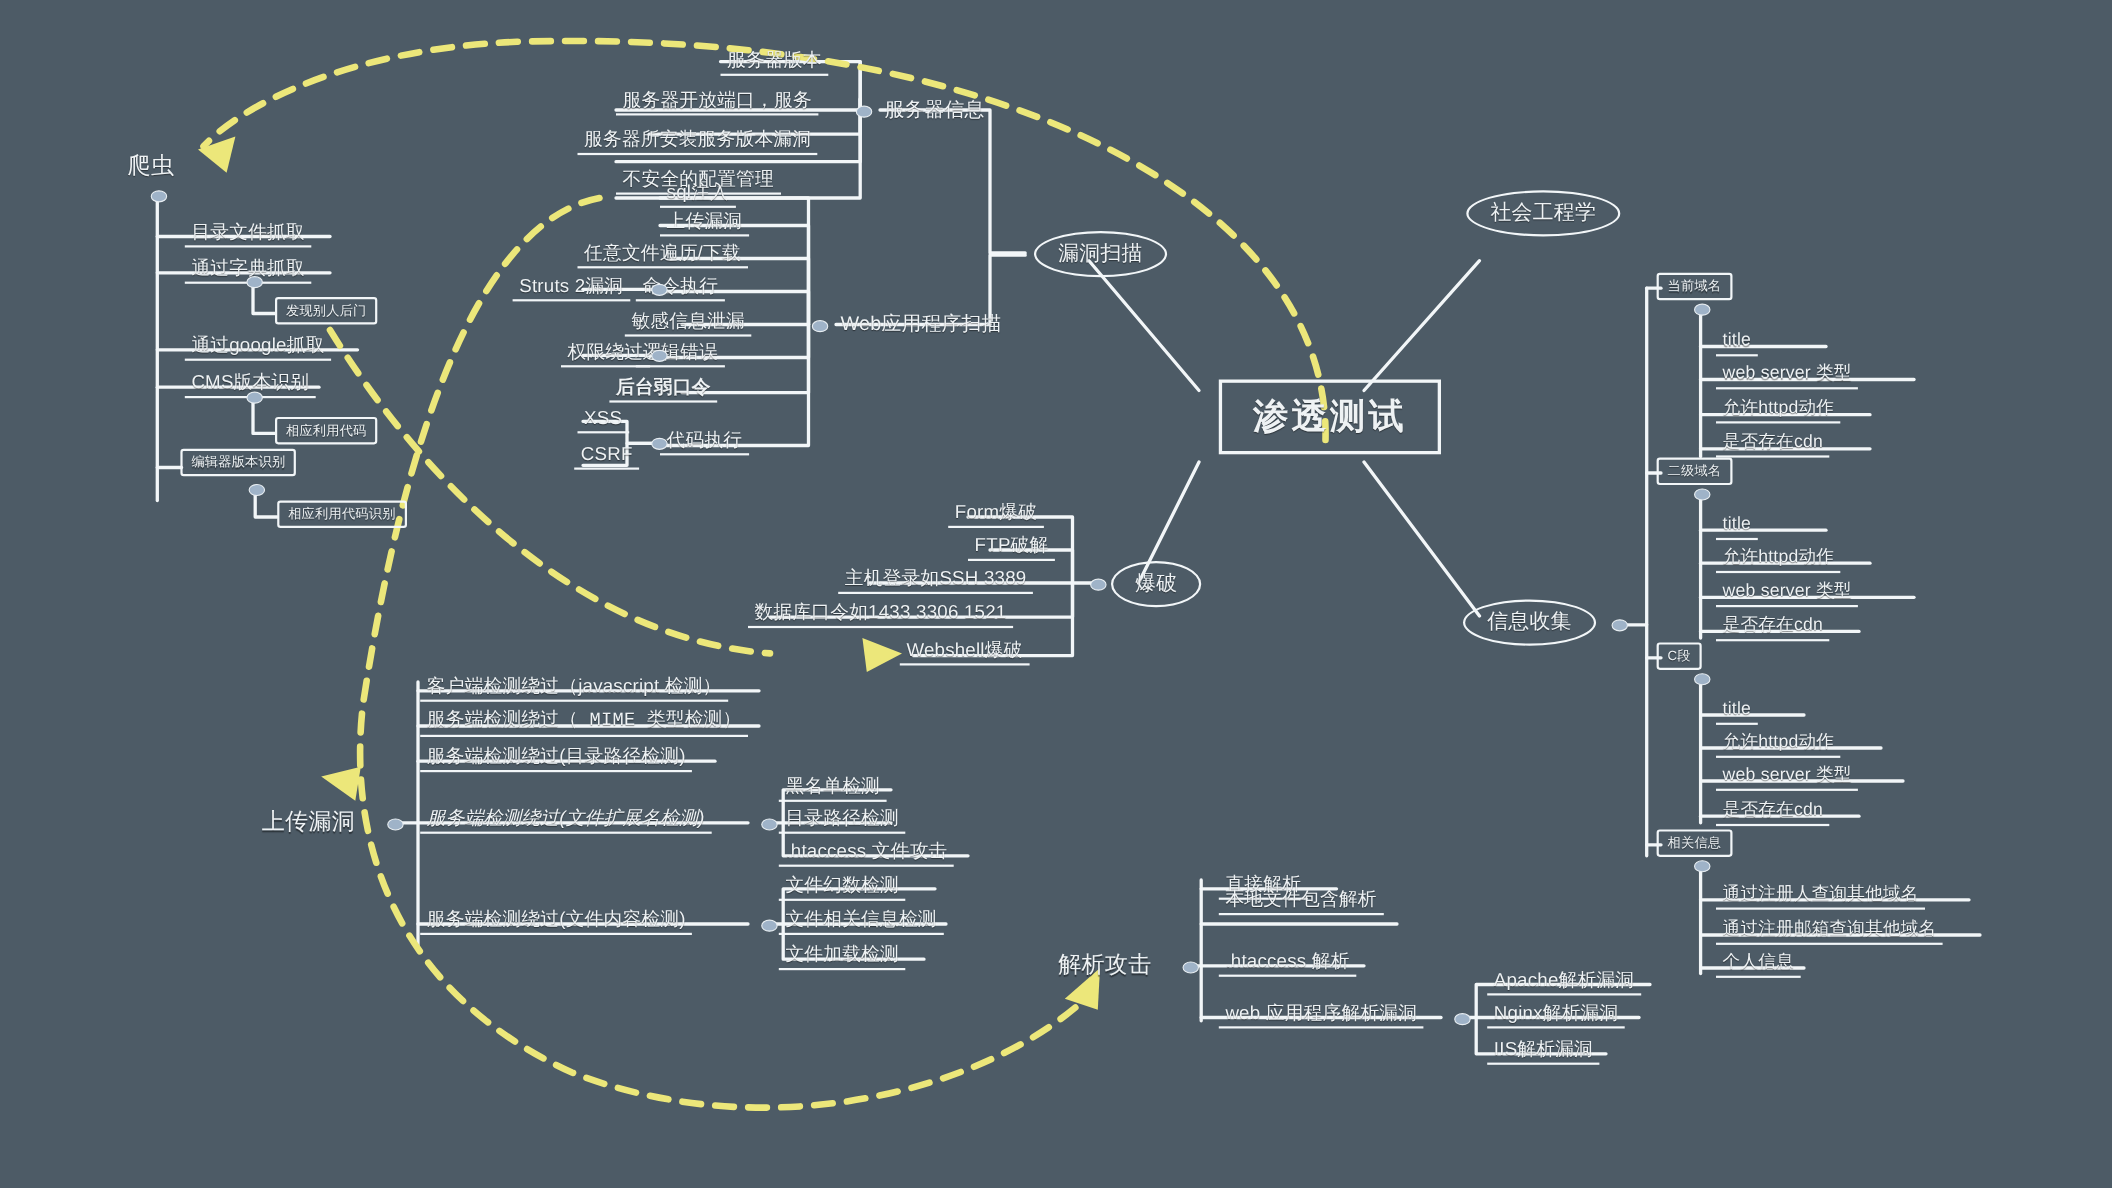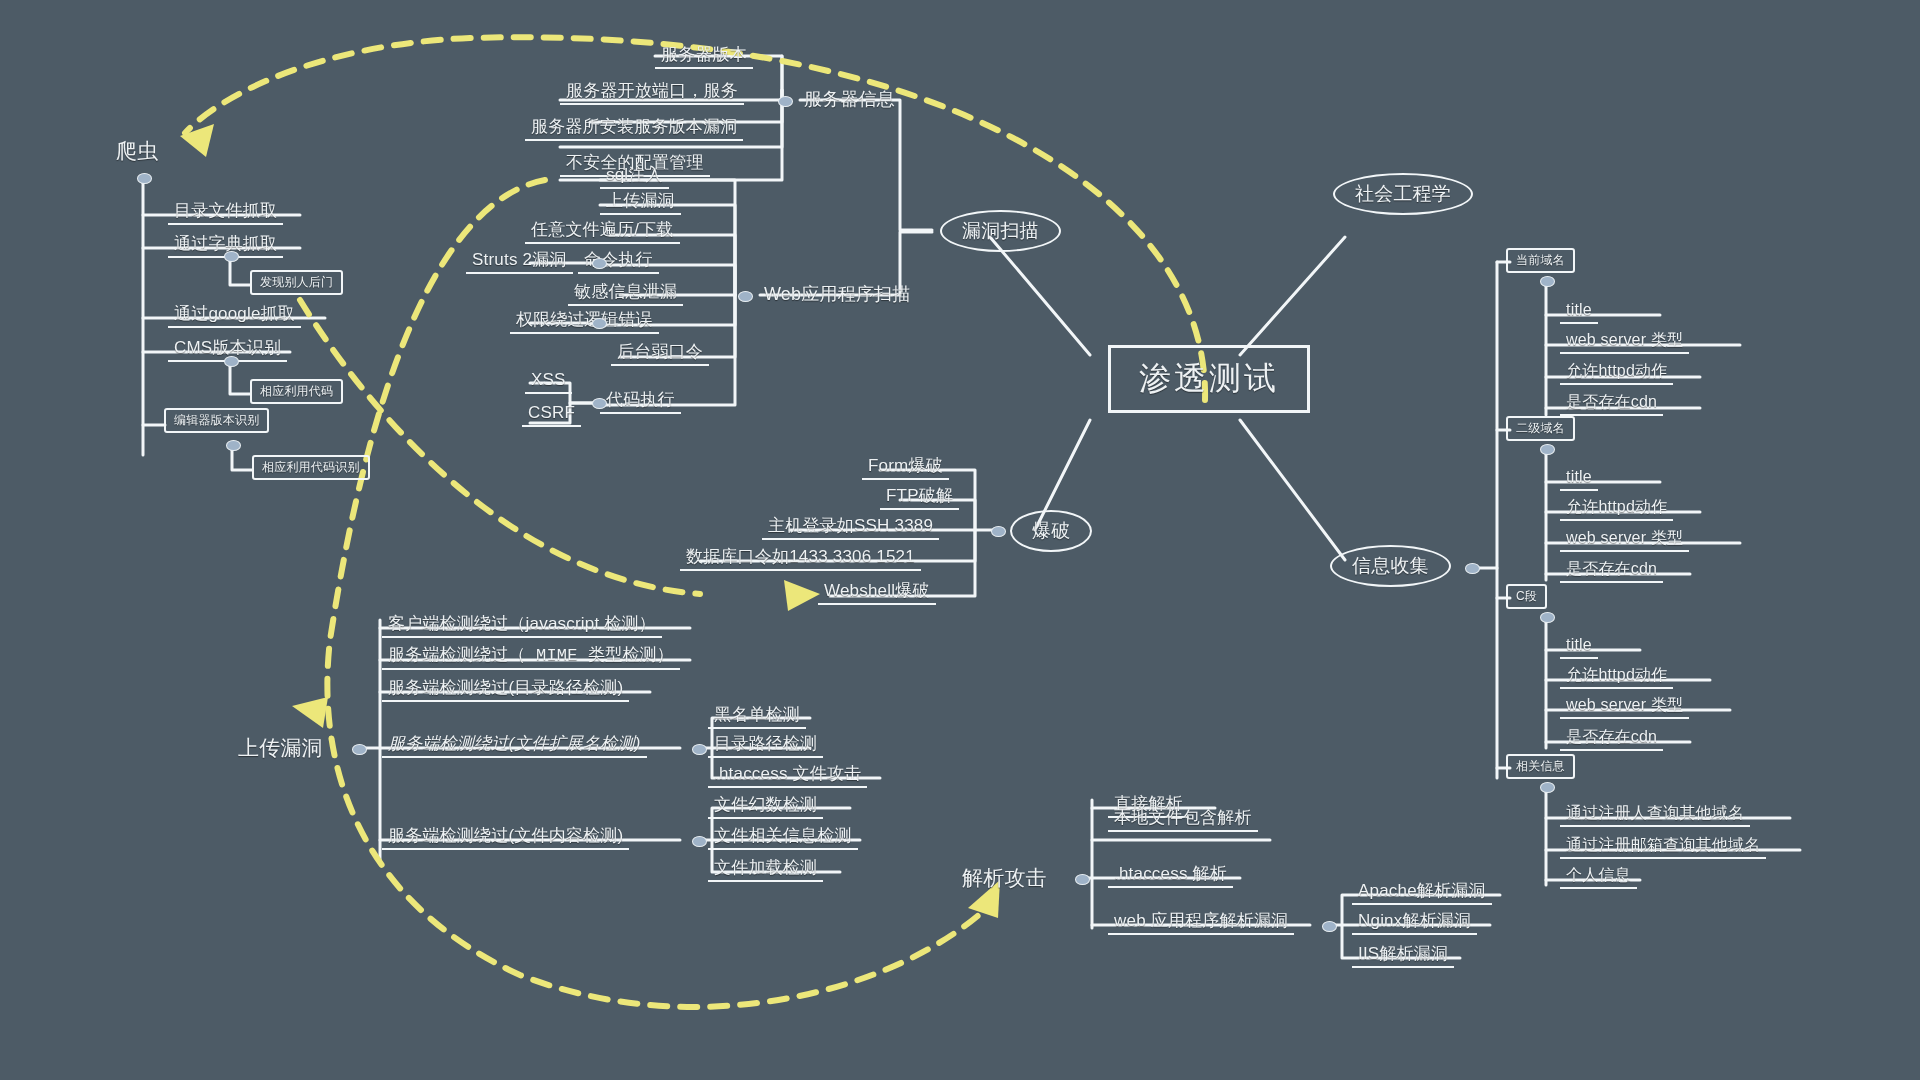--- a/index.html
+++ b/index.html
@@ -32,21 +32,21 @@
     border-radius:3px;
   }
   .plain{font-size:18px;padding:2px 4px;}
   .ell{           
     font-size:19px;
     padding:9px 20px 10px 20px;
     border:2.5px solid #f2f6f8;
     border-radius:50%/50%;
   }
   .root{
-    font-size:32px;font-weight:400;
+    font-size:32px;font-weight:700;
     padding:14px 28px 16px 28px;
     border:3.5px solid #f2f6f8;
     letter-spacing:3px;
     text-align:right;
   }
   .big{font-size:21px;}
   .dot{
     position:absolute;width:13px;height:9px;border-radius:50%;
     background:#9fb3c8;border:1.5px solid #e8eef2;
   }
@@ -198,21 +198,21 @@
 
   <div class="node plain" style="left:760px;top:283px;">Web应用程序扫描</div>
   <div class="dot" style="left:738px;top:291px;"></div>
 
   <div class="node lbl" style="left:600px;top:164px;">sql注入</div>
   <div class="node lbl" style="left:600px;top:190px;">上传漏洞</div>
   <div class="node lbl" style="left:525px;top:219px;">任意文件遍历/下载</div>
   <div class="node lbl" style="left:578px;top:249px;">命令执行</div>
   <div class="node lbl" style="left:568px;top:281px;">敏感信息泄漏</div>
   <div class="node lbl" style="left:578px;top:309px;">逻辑错误</div>
-  <div class="node lbl" style="left:611px;top:341px;">后台弱口令</div>
+  <div class="node lbl" style="left:554px;top:341px;font-weight:bold;">后台弱口令</div>
   <div class="node lbl" style="left:600px;top:389px;">代码执行</div>
 
   <div class="dot" style="left:592px;top:258px;"></div>
   <div class="dot" style="left:592px;top:318px;"></div>
   <div class="dot" style="left:592px;top:398px;"></div>
 
   <div class="node lbl" style="left:466px;top:249px;">Struts 2漏洞</div>
   <div class="node lbl" style="left:510px;top:309px;">权限绕过</div>
   <div class="node lbl" style="left:525px;top:369px;">XSS</div>
   <div class="node lbl" style="left:522px;top:402px;">CSRF</div>

